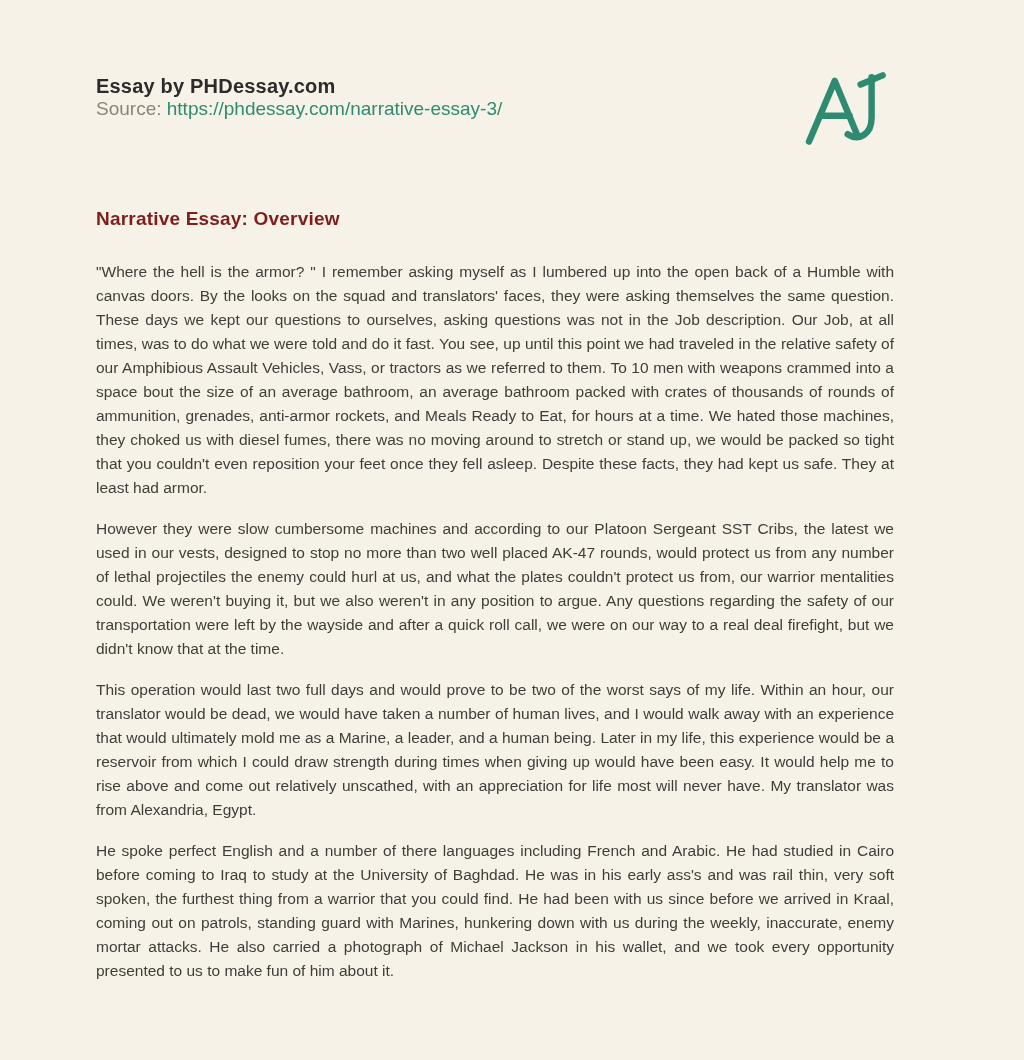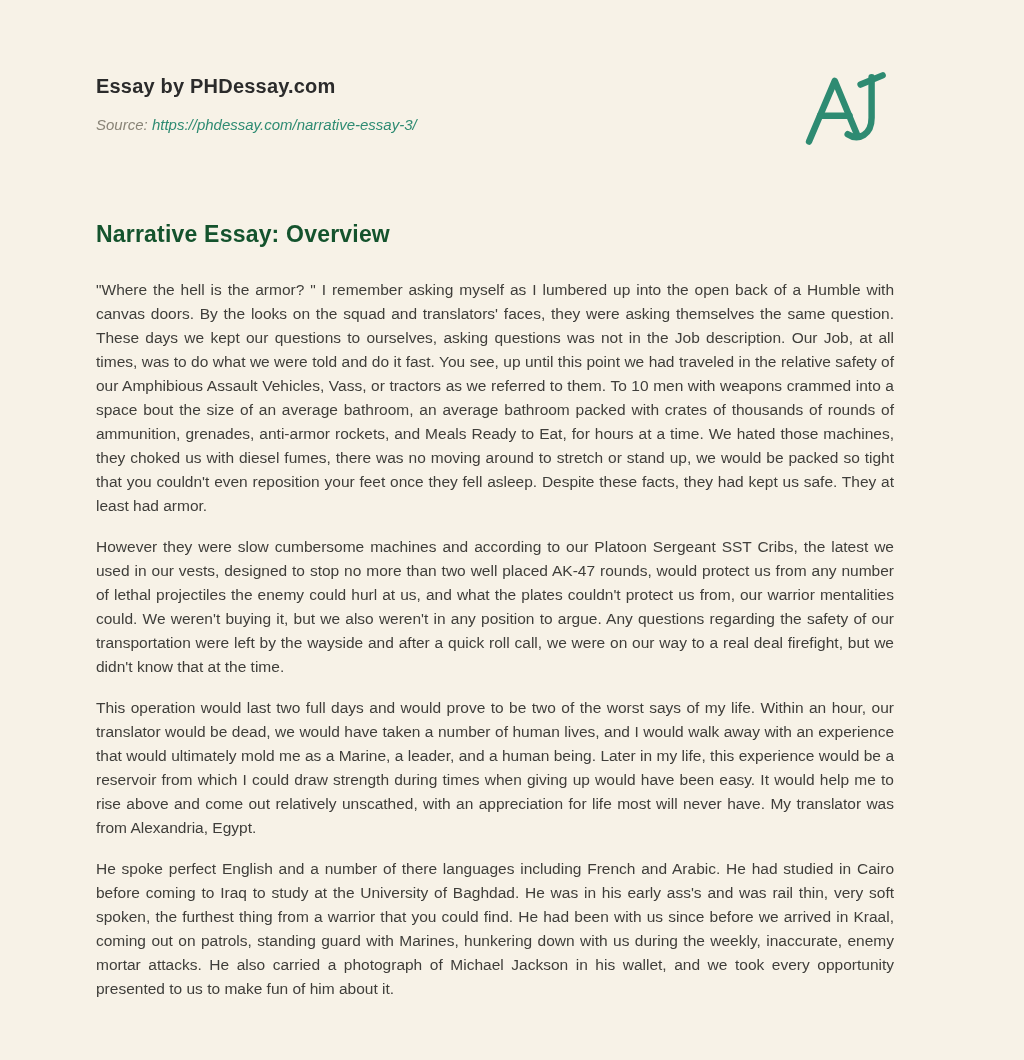--- a/index.html
+++ b/index.html
@@ -23,44 +23,42 @@
   }
 
   .essay-by {
     font-size: 20px;
     font-weight: 700;
     color: #2b2b2b;
     letter-spacing: 0.2px;
   }
 
   .source-line {
-    margin-top: 18px;
-    font-size: 15px;
+    font-size: 19px;
     color: #8a8578;
-    font-style: italic;
   }
 
   .source-line a {
     color: #2e8b72;
     text-decoration: none;
   }
 
   .logo {
     position: absolute;
     top: 68px;
     right: 100px;
     width: 92px;
     height: 92px;
   }
 
   .article-title {
     margin-top: 88px;
-    font-size: 23px;
+    font-size: 19px;
     font-weight: 700;
-    color: #14532d;
+    color: #7f1d1d;
     letter-spacing: 0.2px;
   }
 
   .article-body {
     margin-top: 30px;
   }
 
   .article-body p {
     font-size: 15.5px;
     line-height: 24px;

